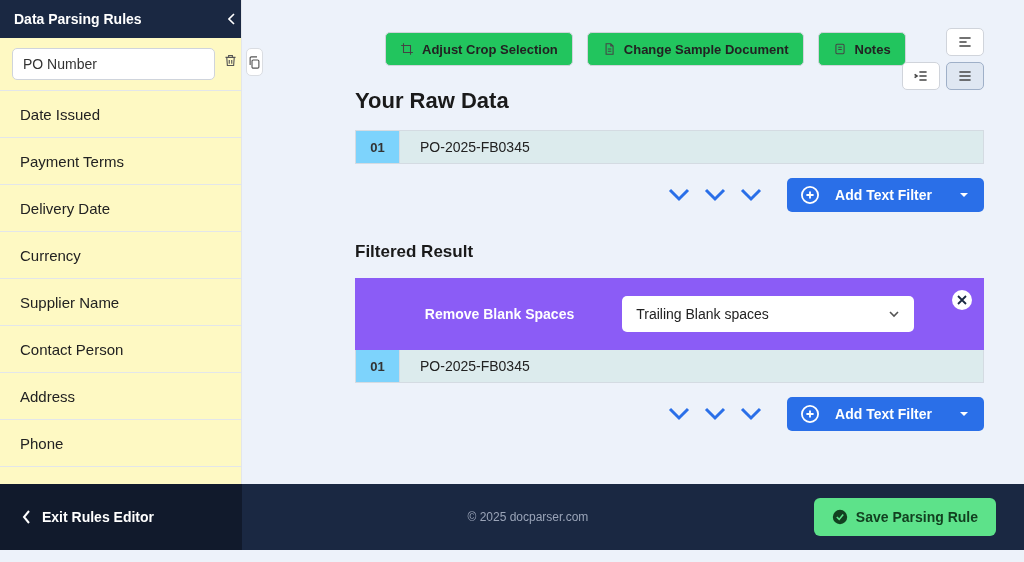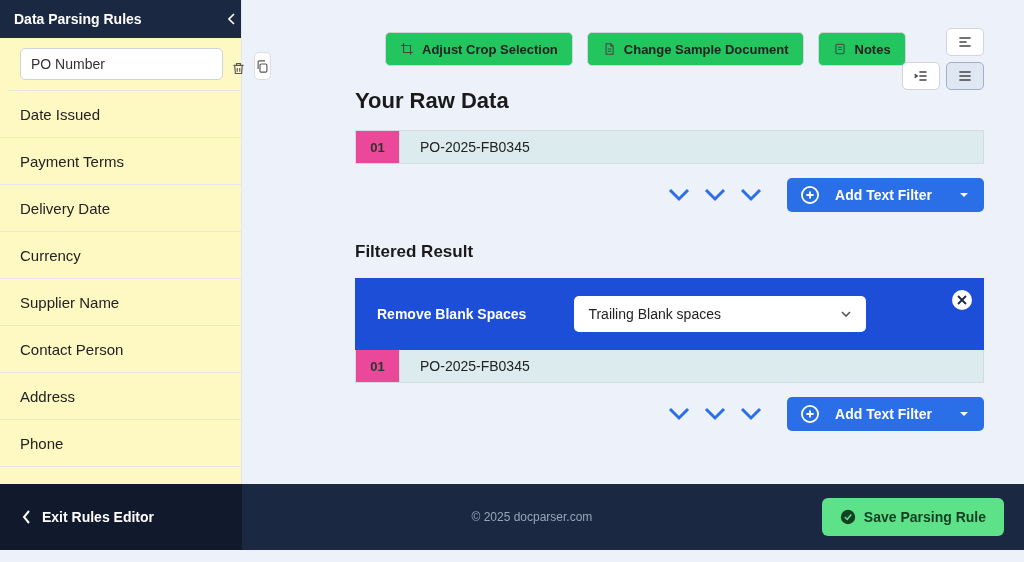--- a/index.html
+++ b/index.html
@@ -5,21 +5,21 @@
   * { box-sizing: border-box; margin: 0; padding: 0; }
   html, body { width: 1024px; height: 562px; font-family: -apple-system, BlinkMacSystemFont, "Segoe UI", Arial, sans-serif; overflow: hidden; background: #edf2fa; }
   .app { display: flex; width: 100%; height: 100%; position: relative; }
 
   
   .sidebar { width: 242px; height: calc(100% - 66px); background: #fef9c3; border-right: 1px solid #e3e6ea; display: flex; flex-direction: column; }
   .sidebar-header { background: #1a2842; color: #fff; height: 38px; display: flex; align-items: center; padding: 0 14px; font-size: 14px; font-weight: 600; position: relative; }
   .sidebar-collapse { position: absolute; right: 0; top: 0; width: 18px; height: 38px; display: flex; align-items: center; justify-content: center; cursor: pointer; }
   .sidebar-collapse svg { width: 8px; height: 12px; }
 
-  .rule-active-row { display: flex; align-items: flex-end; gap: 8px; padding: 10px 12px; border-bottom: 1px solid #e3e6ea; margin-left: 8px; }
+  .rule-active-row { display: flex; align-items: flex-start; gap: 8px; padding: 10px 12px; border-bottom: 1px solid #e3e6ea; }
   .rule-input { flex: 1; height: 32px; border: 1px solid #cfd4dc; border-radius: 5px; padding: 0 10px; font-size: 14px; color: #333; }
   .icon-btn-sm { width: 28px; height: 28px; border: 1px solid #dadde2; border-radius: 5px; background: #fff; display: flex; align-items: center; justify-content: center; cursor: pointer; }
   .icon-btn-sm svg { width: 15px; height: 15px; stroke: #555; }
   .icon-btn-plain { width: 24px; height: 24px; background: none; border: none; display: flex; align-items: center; justify-content: center; cursor: pointer; }
   .icon-btn-plain svg { width: 15px; height: 15px; stroke: #555; }
 
   .rule-list { flex: 1; overflow-y: auto; }
   .rule-item { height: 47px; display: flex; align-items: center; padding: 0 20px; font-size: 15px; color: #222; border-bottom: 1px solid #e3e6ea; cursor: pointer; }
 
   
@@ -31,42 +31,42 @@
 
   .view-controls { position: absolute; right: 40px; top: 28px; display: flex; flex-direction: column; gap: 6px; align-items: flex-end; }
   .view-row { display: flex; gap: 6px; }
   .view-btn { width: 38px; height: 28px; border: 1px solid #d0d4db; background: #fff; border-radius: 5px; display: flex; align-items: center; justify-content: center; cursor: pointer; }
   .view-btn.active { background: #dfe7f2; border-color: #9fb0c8; }
   .view-btn svg { width: 16px; height: 14px; stroke: #444; }
 
   h2.section { font-size: 22px; font-weight: 700; color: #1a1a1a; margin: 4px 0 16px; }
 
   .data-row { display: flex; border: 1px solid #d4dbe2; }
-  .row-num { width: 44px; background: #ec4899; border-right: 1px solid #d4dbe2; display: flex; align-items: center; justify-content: center; font-size: 13px; font-weight: 600; color: #333; }
+  .row-num { width: 44px; background: #7dd3fc; border-right: 1px solid #d4dbe2; display: flex; align-items: center; justify-content: center; font-size: 13px; font-weight: 600; color: #333; }
   .row-val { flex: 1; background: #dcebed; padding: 8px 20px; font-size: 14px; color: #222; }
 
   .action-row { display: flex; align-items: center; justify-content: flex-end; gap: 24px; margin: 14px 0 30px; }
   .chevrons { display: flex; gap: 12px; }
   .chevrons svg { width: 24px; height: 18px; }
   .add-filter-btn { height: 34px; background: #2a6fe8; color: #fff; border: none; border-radius: 5px; display: flex; align-items: center; gap: 16px; padding: 0 14px 0 14px; font-size: 14px; font-weight: 600; cursor: pointer; }
   .add-filter-btn .plus-circle { width: 18px; height: 18px; }
   .add-filter-btn .caret { width: 12px; height: 12px; margin-left: 10px; }
 
-  .filter-block-header { background: #1d4ed8; color: #fff; display: flex; align-items: center; padding: 18px 22px; gap: 16px; position: relative; }
+  .filter-block-header { background: #8b5cf6; color: #fff; display: flex; align-items: center; padding: 18px 22px; gap: 16px; position: relative; justify-content: center; }
   .filter-block-header .filter-label { font-size: 14px; font-weight: 600; }
   .filter-select { flex: 0 0 292px; height: 36px; background: #fff; border: none; border-radius: 5px; display: flex; align-items: center; justify-content: space-between; padding: 0 14px; font-size: 14px; color: #222; cursor: pointer; margin-left: 32px; }
   .close-circle { position: absolute; right: 12px; top: 12px; width: 20px; height: 20px; background: #fff; border-radius: 50%; display: flex; align-items: center; justify-content: center; cursor: pointer; }
   .close-circle svg { width: 10px; height: 10px; }
 
   
   .footer { position: absolute; left: 0; bottom: 12px; width: 100%; height: 66px; background: #1a2842; color: #fff; display: flex; align-items: center; }
   .exit-btn { height: 100%; background: #111a2c; display: flex; align-items: center; gap: 10px; padding: 0 22px; font-size: 14px; font-weight: 600; cursor: pointer; width: 242px; }
   .exit-btn svg { width: 10px; height: 14px; }
   .footer-center { flex: 1; text-align: center; font-size: 12px; color: #9aa4b8; }
-  .save-btn { height: 38px; margin-right: 20px; background: #5de28a; border: none; border-radius: 6px; display: flex; align-items: center; gap: 8px; padding: 0 18px; font-size: 14px; font-weight: 700; color: #124020; cursor: pointer; }
+  .save-btn { height: 38px; margin-right: 28px; background: #5de28a; border: none; border-radius: 6px; display: flex; align-items: center; gap: 8px; padding: 0 18px; font-size: 14px; font-weight: 700; color: #124020; cursor: pointer; }
   .save-btn svg { width: 16px; height: 16px; }
 </style>
 </head>
 <body>
 
 <div class="app">
 
   <aside class="sidebar">
     <div class="sidebar-header">
       <span>Data Parsing Rules</span>

